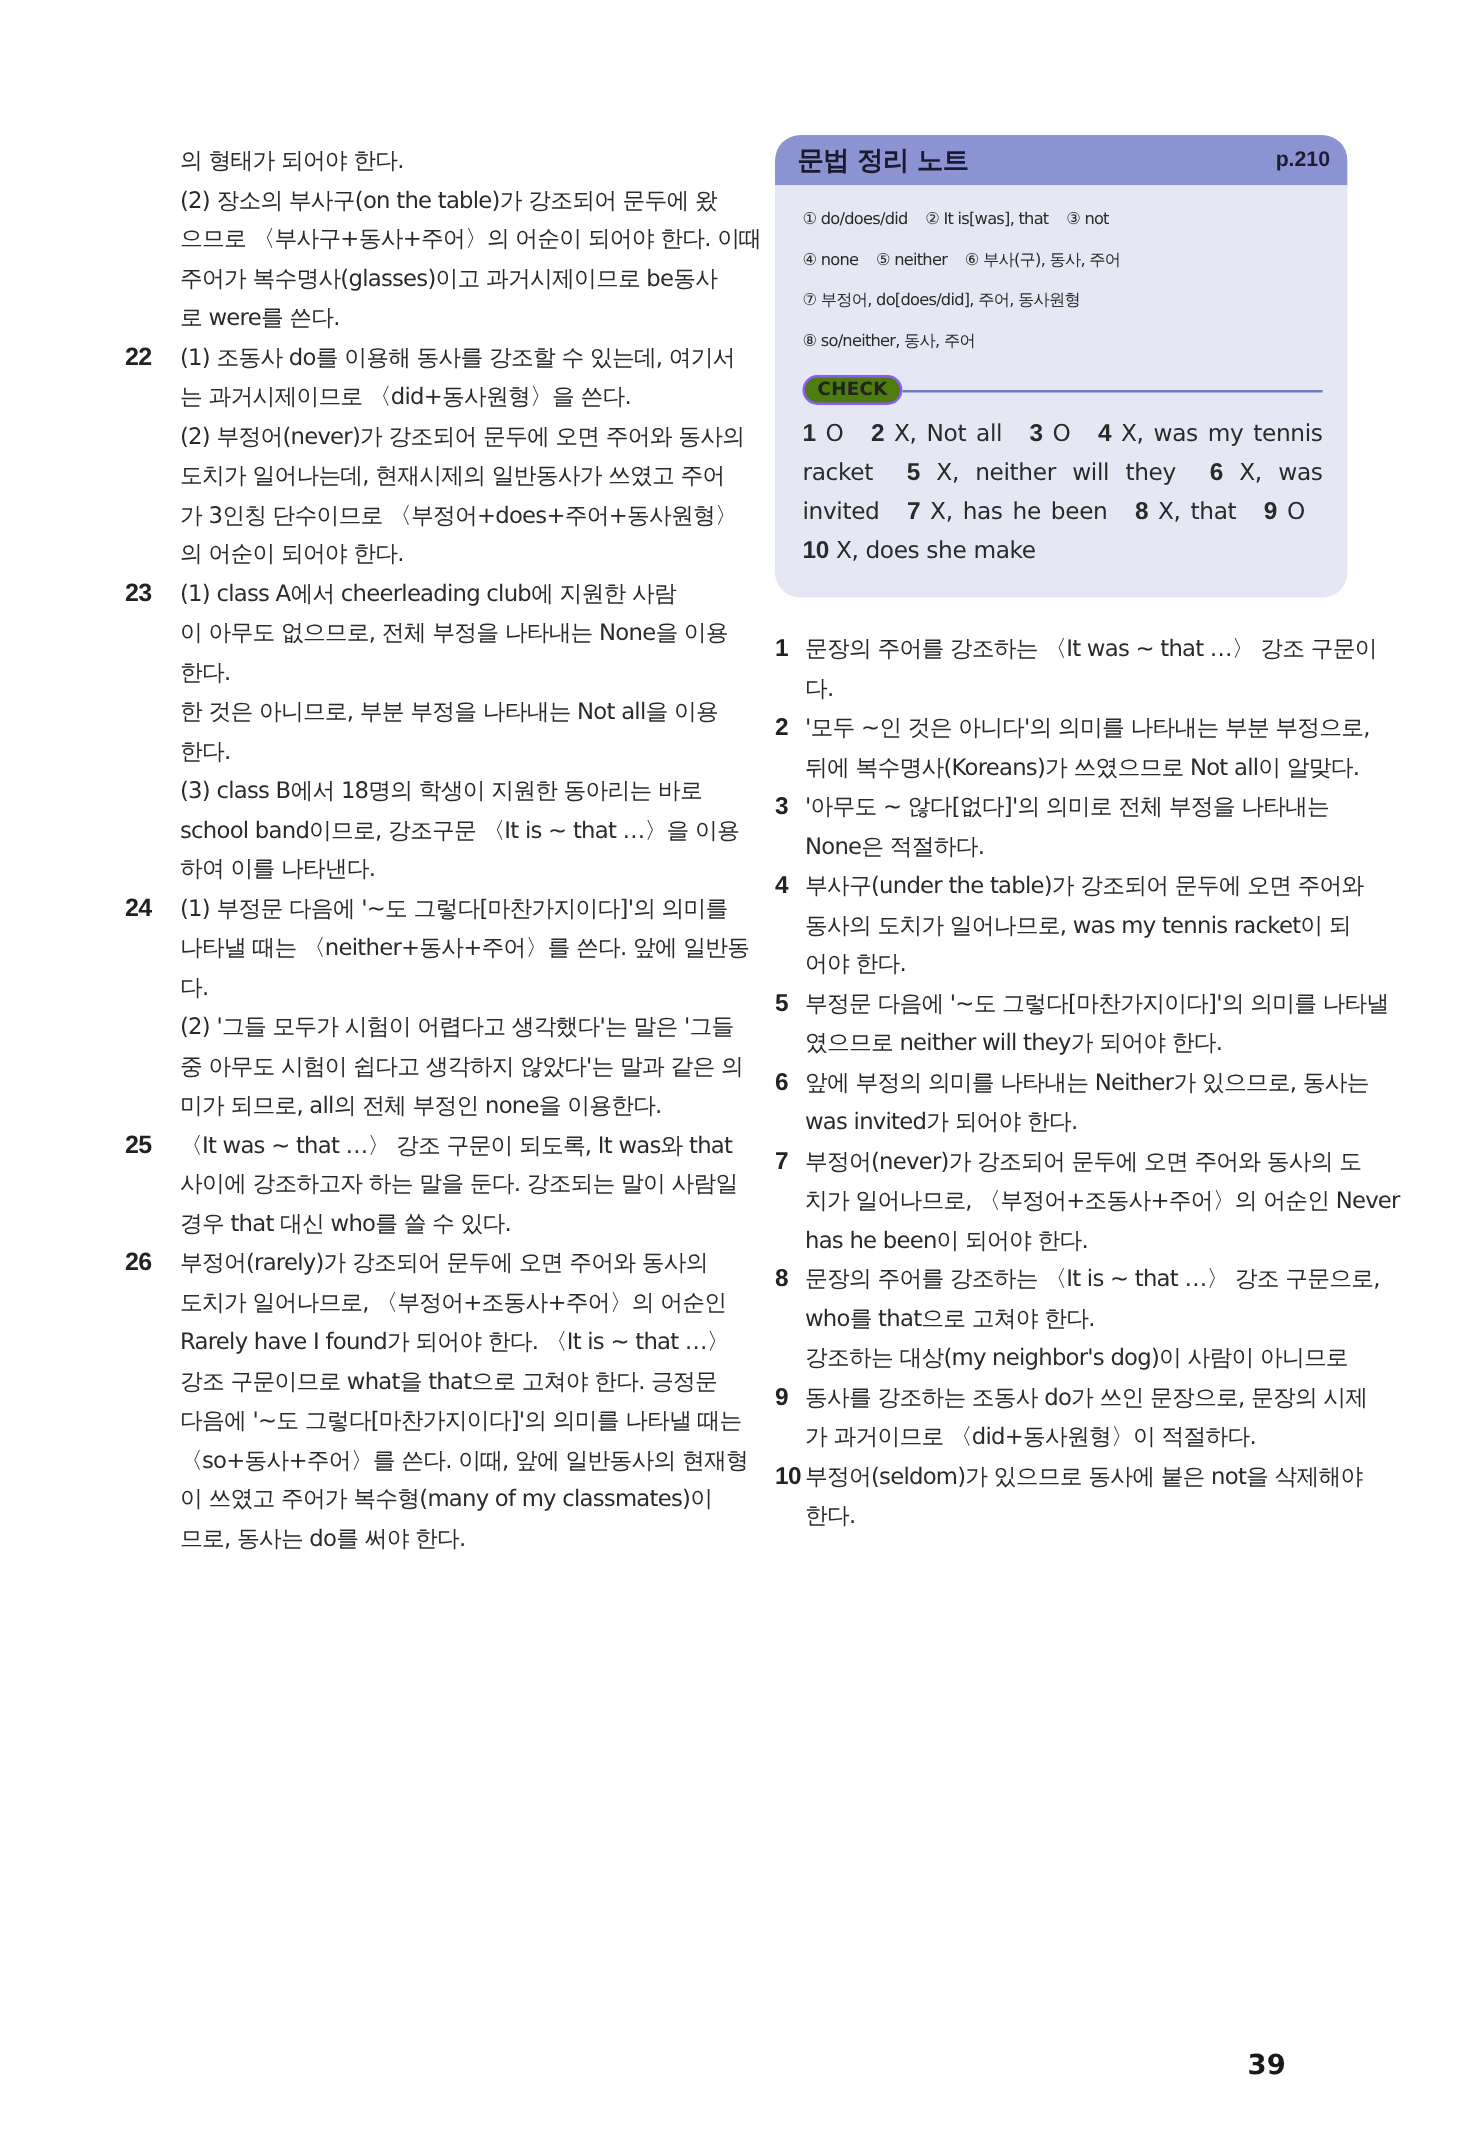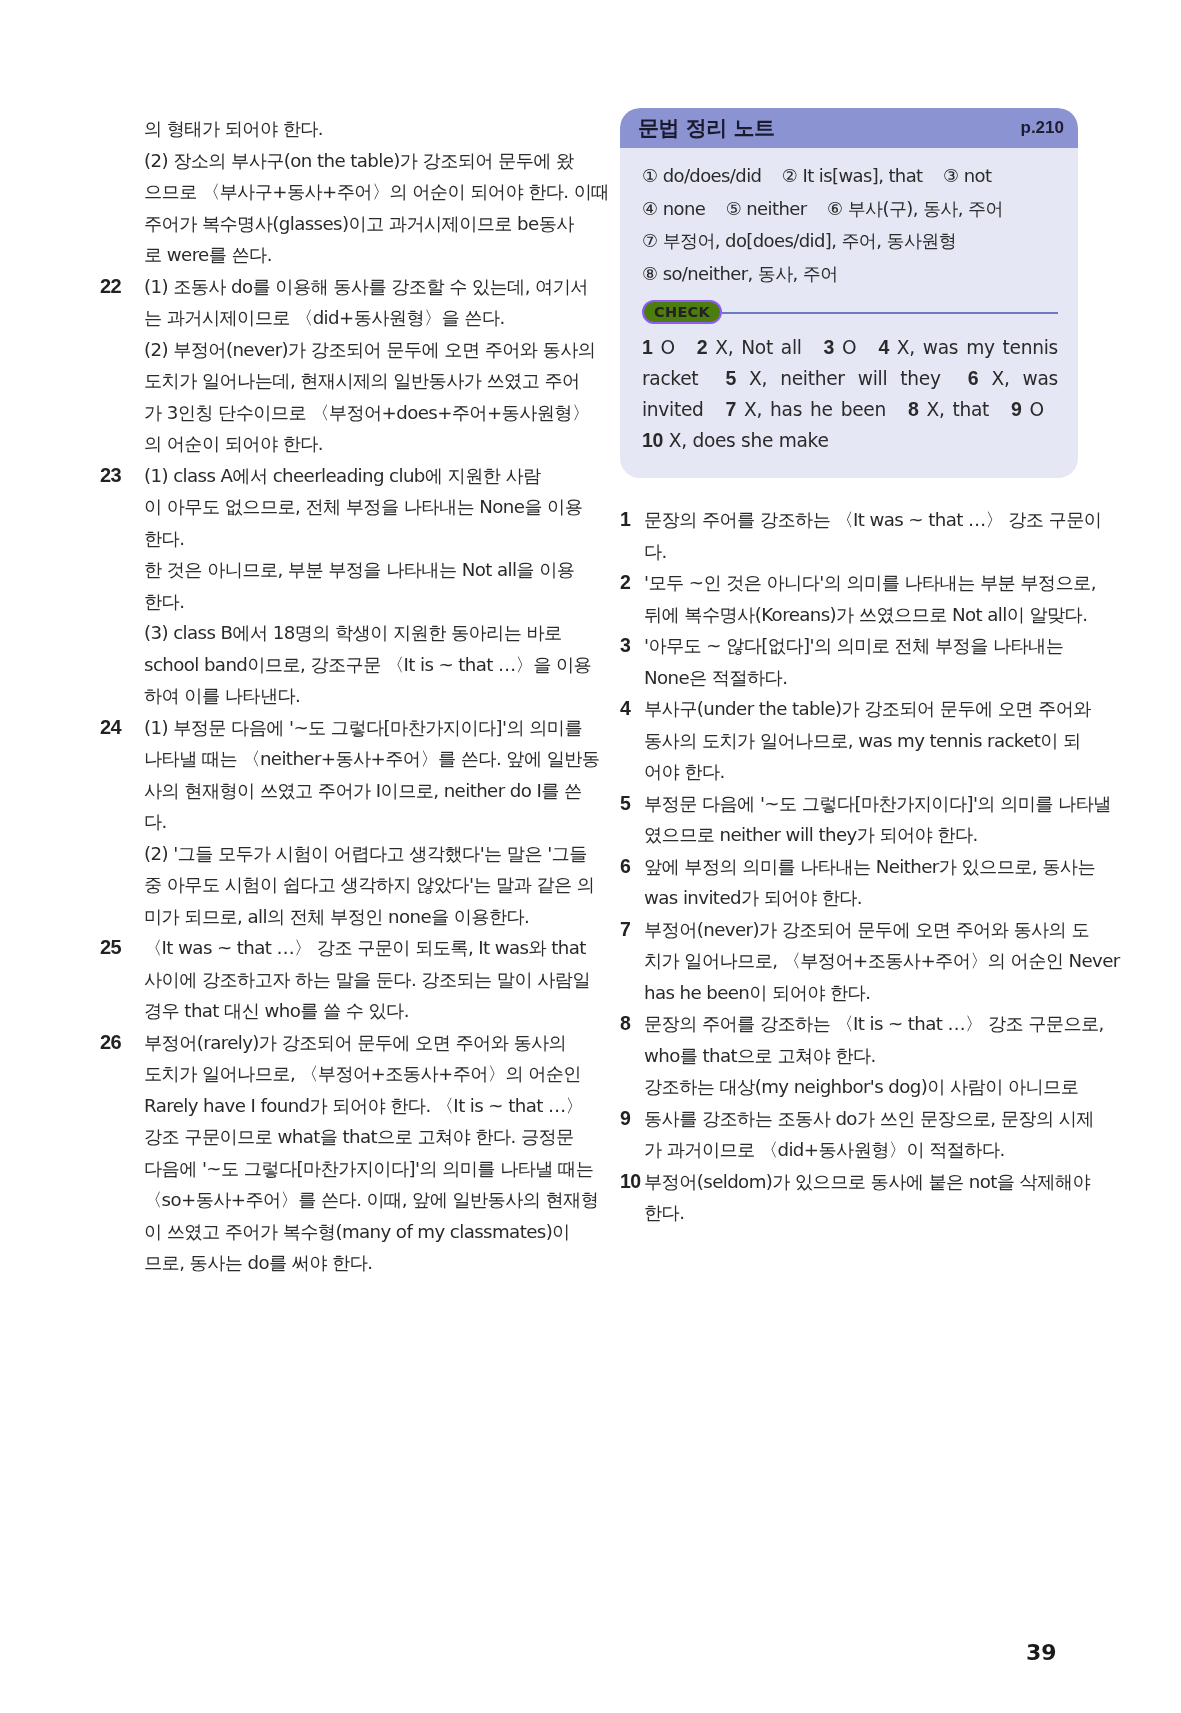--- a/index.html
+++ b/index.html
@@ -27,42 +27,42 @@
     width: 458px; border-radius: 20px; overflow: hidden;
     background: #e6e7f4;
   }
   .note-head {
     background: #8b93d2; height: 40px; display: flex; align-items: center;
     justify-content: space-between; padding: 0 14px 0 18px; border-radius: 20px 20px 0 0;
   }
   .note-title { font-weight: bold; font-size: 21px; color: #1a1a2e; letter-spacing: -0.5px; }
   .note-page { font-weight: bold; font-size: 17px; color: #1d1d30; font-family: "Liberation Sans", sans-serif; }
   .note-body { padding: 12px 20px 6px 22px; }
-  .note-body .line { font-size: 18px; line-height: 32.5px; }
+  .note-body .line { font-size: 13px; line-height: 32.5px; }
 
   .check-row { position: relative; height: 34px; margin: 6px 0 2px 0; }
   .check-pill {
     position: absolute; left: 0; top: 4px;
     border: 2px solid #8b5cf6; border-radius: 14px; background: #4d7c0f;
     padding: 2px 10px; font-weight: bold; font-size: 14.5px; color: #222;
     font-family: "DejaVu Sans", sans-serif; letter-spacing: 0.3px;
   }
   .check-line {
     position: absolute; left: 80px; right: 0; top: 16px; height: 2px; background: #6d7ac0;
   }
   .check-ans { font-size: 18.6px; line-height: 31px; white-space: normal; text-align: justify; padding-bottom: 16px; letter-spacing: -0.3px; }
   .check-ans b { font-family: "Liberation Sans", sans-serif; font-size: 19.5px; }
   .gap { display: inline-block; width: 14px; }
 
   .right-list { margin-top: 26px; }
   .right-list .item { padding-left: 24px; }
   .right-list .item .num { font-size: 19.5px; }
 
   .page-num {
-    position: absolute; left: 1026px; top: 1640px;
+    position: absolute; left: 998px; top: 1640px;
     font-weight: bold; font-size: 22px; color: #1a1a1a;
     font-family: "DejaVu Sans", sans-serif;
   }
 </style>
 </head>
 <body>
 
 <div class="col col-left">
   <div class="plain">
     <div class="line">의 형태가 되어야 한다.</div>
@@ -91,21 +91,20 @@
     <div class="line">한다.</div>
     <div class="line">(3) class B에서 18명의 학생이 지원한 동아리는 바로</div>
     <div class="line">school band이므로, 강조구문 〈It is ~ that …〉을 이용</div>
     <div class="line">하여 이를 나타낸다.</div>
   </div>
 
   <div class="item">
     <span class="num">24</span>
     <div class="line">(1) 부정문 다음에 '~도 그렇다[마찬가지이다]'의 의미를</div>
     <div class="line">나타낼 때는 〈neither+동사+주어〉를 쓴다. 앞에 일반동</div>
-    <div class="line">사의 현재형이 쓰였고 주어가 I이므로, neither do I를 쓴</div>
     <div class="line">다.</div>
     <div class="line">(2) '그들 모두가 시험이 어렵다고 생각했다'는 말은 '그들</div>
     <div class="line">중 아무도 시험이 쉽다고 생각하지 않았다'는 말과 같은 의</div>
     <div class="line">미가 되므로, all의 전체 부정인 none을 이용한다.</div>
   </div>
 
   <div class="item">
     <span class="num">25</span>
     <div class="line">〈It was ~ that …〉 강조 구문이 되도록, It was와 that</div>
     <div class="line">사이에 강조하고자 하는 말을 둔다. 강조되는 말이 사람일</div>

